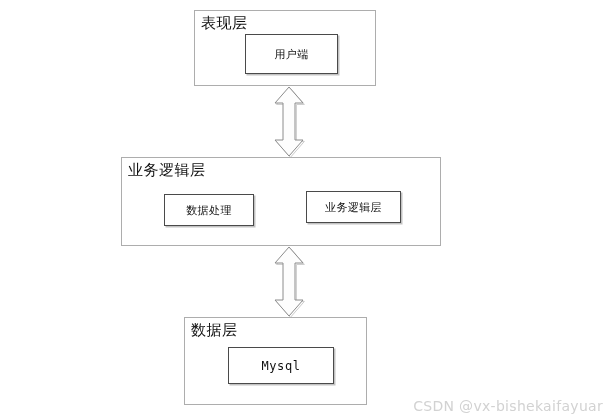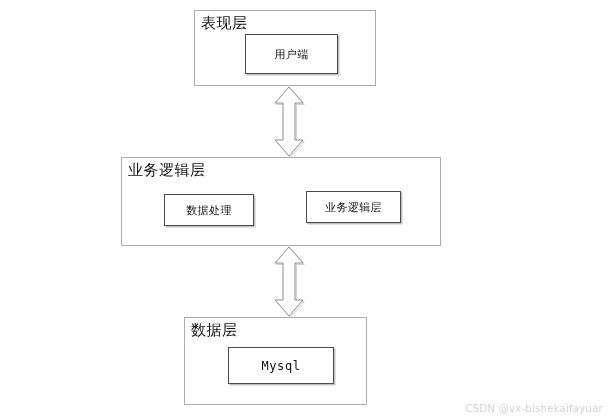--- a/index.html
+++ b/index.html
@@ -85,21 +85,21 @@
   #connector-bottom { left: 272px; top: 246px; height: 71px; }
 
   .connector svg { display: block; width: 100%; height: 100%; }
 
   
   #watermark {
     position: absolute;
     right: 8px;
     bottom: 5px;
     font-family: "DejaVu Sans", "Liberation Sans", sans-serif;
-    font-size: 10px;
+    font-size: 14px;
     letter-spacing: 0.3px;
     color: #d2d2d2;
     white-space: nowrap;
     user-select: none;
     text-align: center;
   }
 </style>
 </head>
 <body>
 

